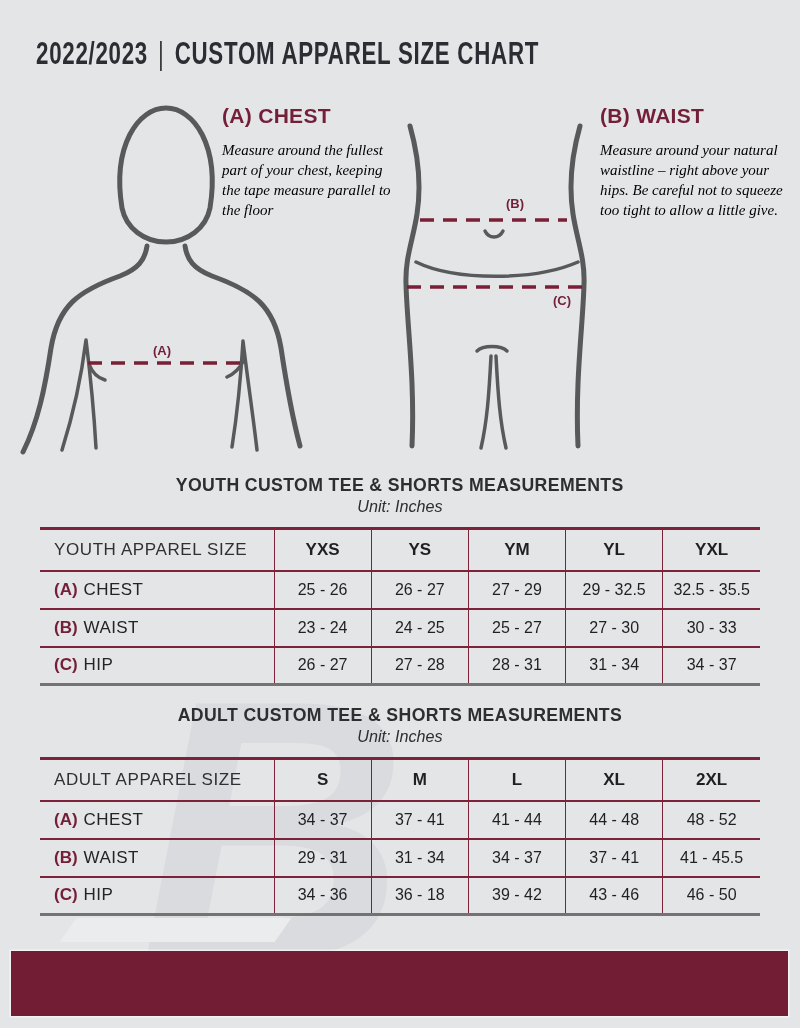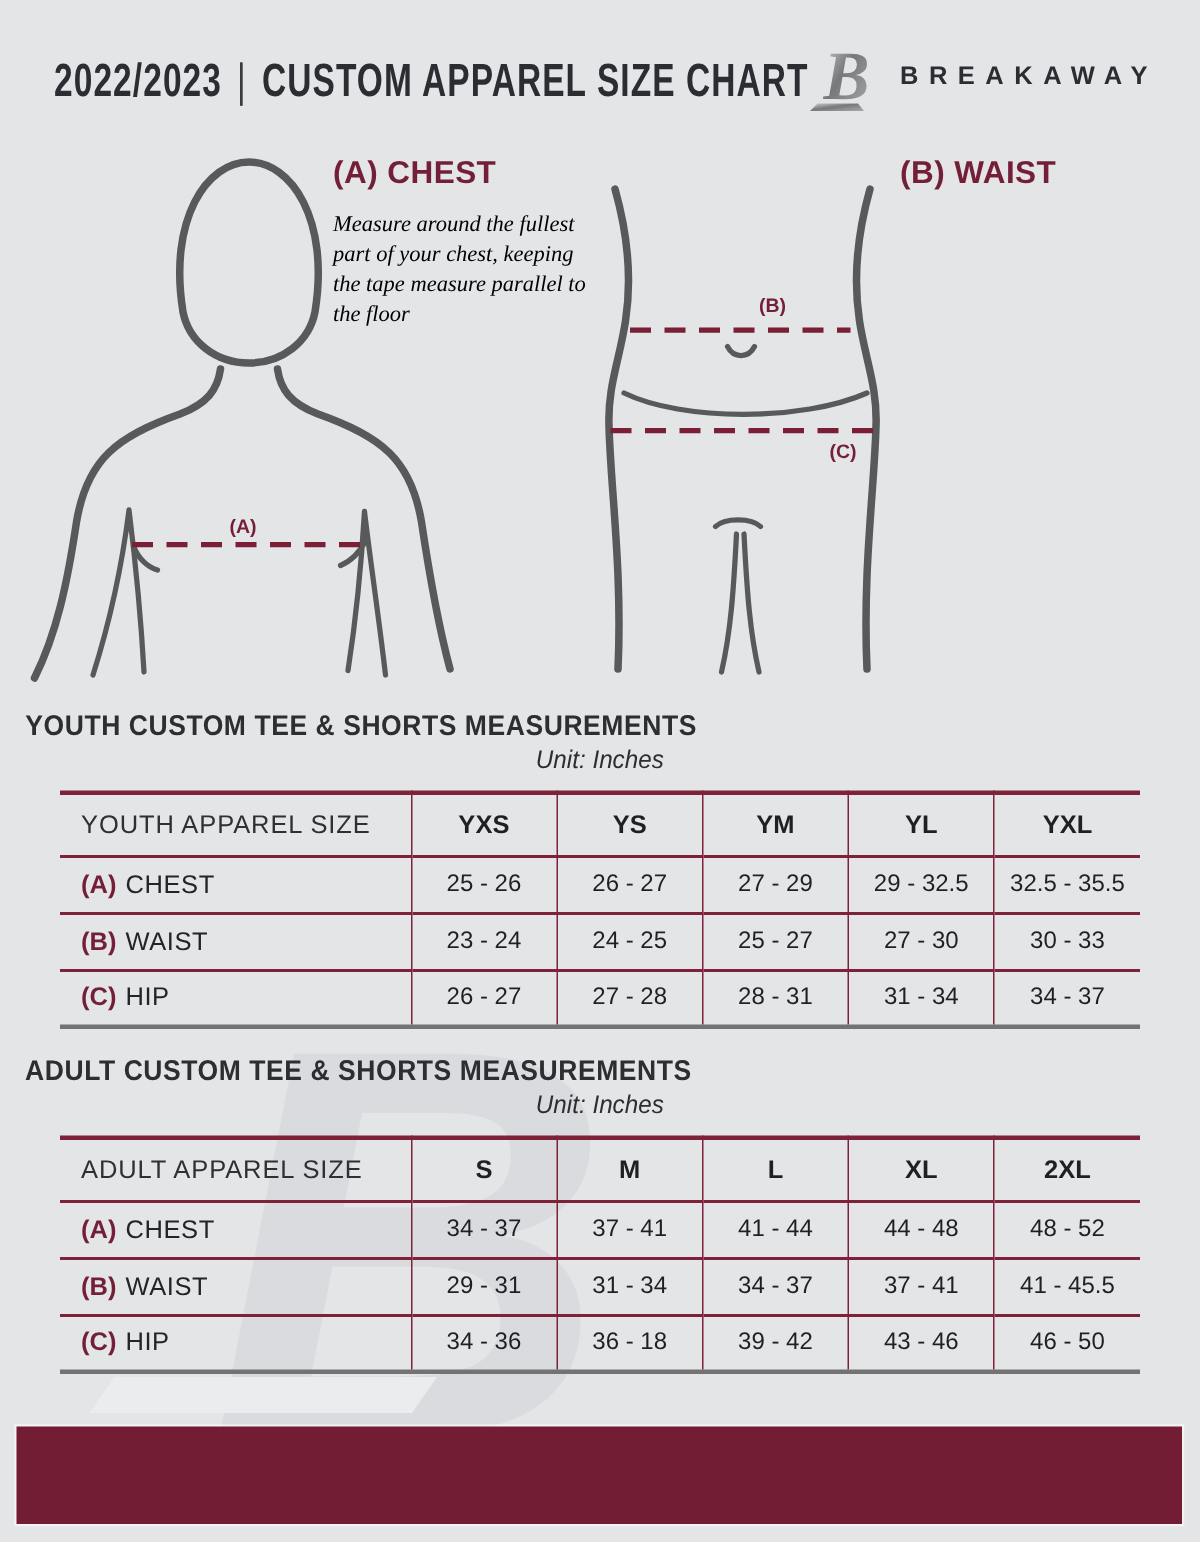--- a/index.html
+++ b/index.html
@@ -50,21 +50,21 @@
   }
   .instr p {
     font-size:15px; line-height:20px; font-style:italic; color:#000000;
     white-space:pre-line;
     font-family:Liberation Serif, serif;
   }
   .instr-chest { left:222px; top:104px; width:182px; }
   .instr-waist { left:600px; top:104px; width:186px; }
   .instr-hips  { left:600px; top:282px; width:188px; }
   
-  .section-title { position:absolute; left:0; width:800px; text-align:left; }
+  .section-title { position:absolute; left:0; width:800px; text-align:center; }
   .section-title .inner {
     display:inline-block; font-size:19px; font-weight:600; color:#2c2e32;
     letter-spacing:0.4px; transform:scaleX(0.93); transform-origin:center;
   }
   .section-unit { position:absolute; left:0; width:800px; text-align:center; }
   .section-unit .inner {
     display:inline-block; font-size:17px; font-style:italic; font-weight:500;
     color:#2c2e32; transform:scaleX(0.95);
   }
   .youth-title { top:474px; } .youth-unit { top:497px; }
@@ -111,35 +111,20 @@
 
   <div class="watermark">B</div>
   <div class="watermark-bar"></div>
 
   <div class="layer">
 
     <div class="header-title">
       <span>2022/2023</span><span class="sep">|</span><span>CUSTOM APPAREL SIZE CHART</span>
     </div>
 
-    <div class="logo">
-      <svg width="48" height="54" viewBox="0 0 48 54">
-        <defs>
-          <linearGradient id="metal" x1="0" y1="0" x2="1" y2="1">
-            <stop offset="0" stop-color="#cfd0d2"></stop>
-            <stop offset="0.45" stop-color="#77787b"></stop>
-            <stop offset="1" stop-color="#aaabae"></stop>
-          </linearGradient>
-        </defs>
-        <text x="9" y="42" font-family="'Liberation Serif',serif" font-style="italic" font-weight="bold" font-size="46" fill="url(#metal)">B</text>
-        <path d="M2 25 L27 25" stroke="url(#metal)" stroke-width="4"></path>
-        <path d="M0 50 L36 50 L32 45 L5 45 Z" fill="url(#metal)"></path>
-      </svg>
-      <span class="brand-name">BREAKAWAY</span>
-    </div>
 
     <svg class="fig fig-upper" width="320" height="360" viewBox="0 0 320 360">
       <path class="outline" d="M112 108 C102 46 128 8 156 8 C184 8 210 46 200 108 C196 128 178 142 156 142 C134 142 116 128 112 108"></path>
       <path class="outline" d="M137 146 C135 160 128 169 110 176 C68 191 48 206 41 248 C35 288 28 322 13 352"></path>
       <path class="outline" d="M175 146 C177 160 184 169 202 176 C244 191 264 206 271 248 C277 288 283 320 290 346"></path>
       <path class="thin" d="M76 240 C80 272 84 312 86 348 M76 240 C72 272 64 312 52 350 M79 264 C82 272 88 278 95 280"></path>
       <path class="thin" d="M233 241 C231 275 227 315 222 347 M233 241 C237 275 243 315 247 350 M234 260 C230 268 224 274 217 277"></path>
       <path class="dash" d="M78 263 L235 263"></path>
     </svg>
     <div class="measure-label label-a">(A)</div>
@@ -155,20 +140,21 @@
     </svg>
     <div class="measure-label label-b">(B)</div>
     <div class="measure-label label-c">(C)</div>
 
     <div class="instr instr-chest">
       <h3>(A) CHEST</h3>
       <p>Measure around the fullest part of your chest, keeping the tape measure parallel to the floor</p>
     </div>
     <div class="instr instr-waist">
       <h3>(B) WAIST</h3>
+      <p>Measure around your natural waistline – right above your hips. Be careful not to squeeze too tight to allow a little give.</p>
     </div>
 
     <div class="section-title youth-title">
       <span class="inner">YOUTH CUSTOM TEE &amp; SHORTS MEASUREMENTS</span>
     </div>
     <div class="section-unit youth-unit">
       <span class="inner">Unit: Inches</span>
     </div>
 
     <table class="size-table youth-table">

